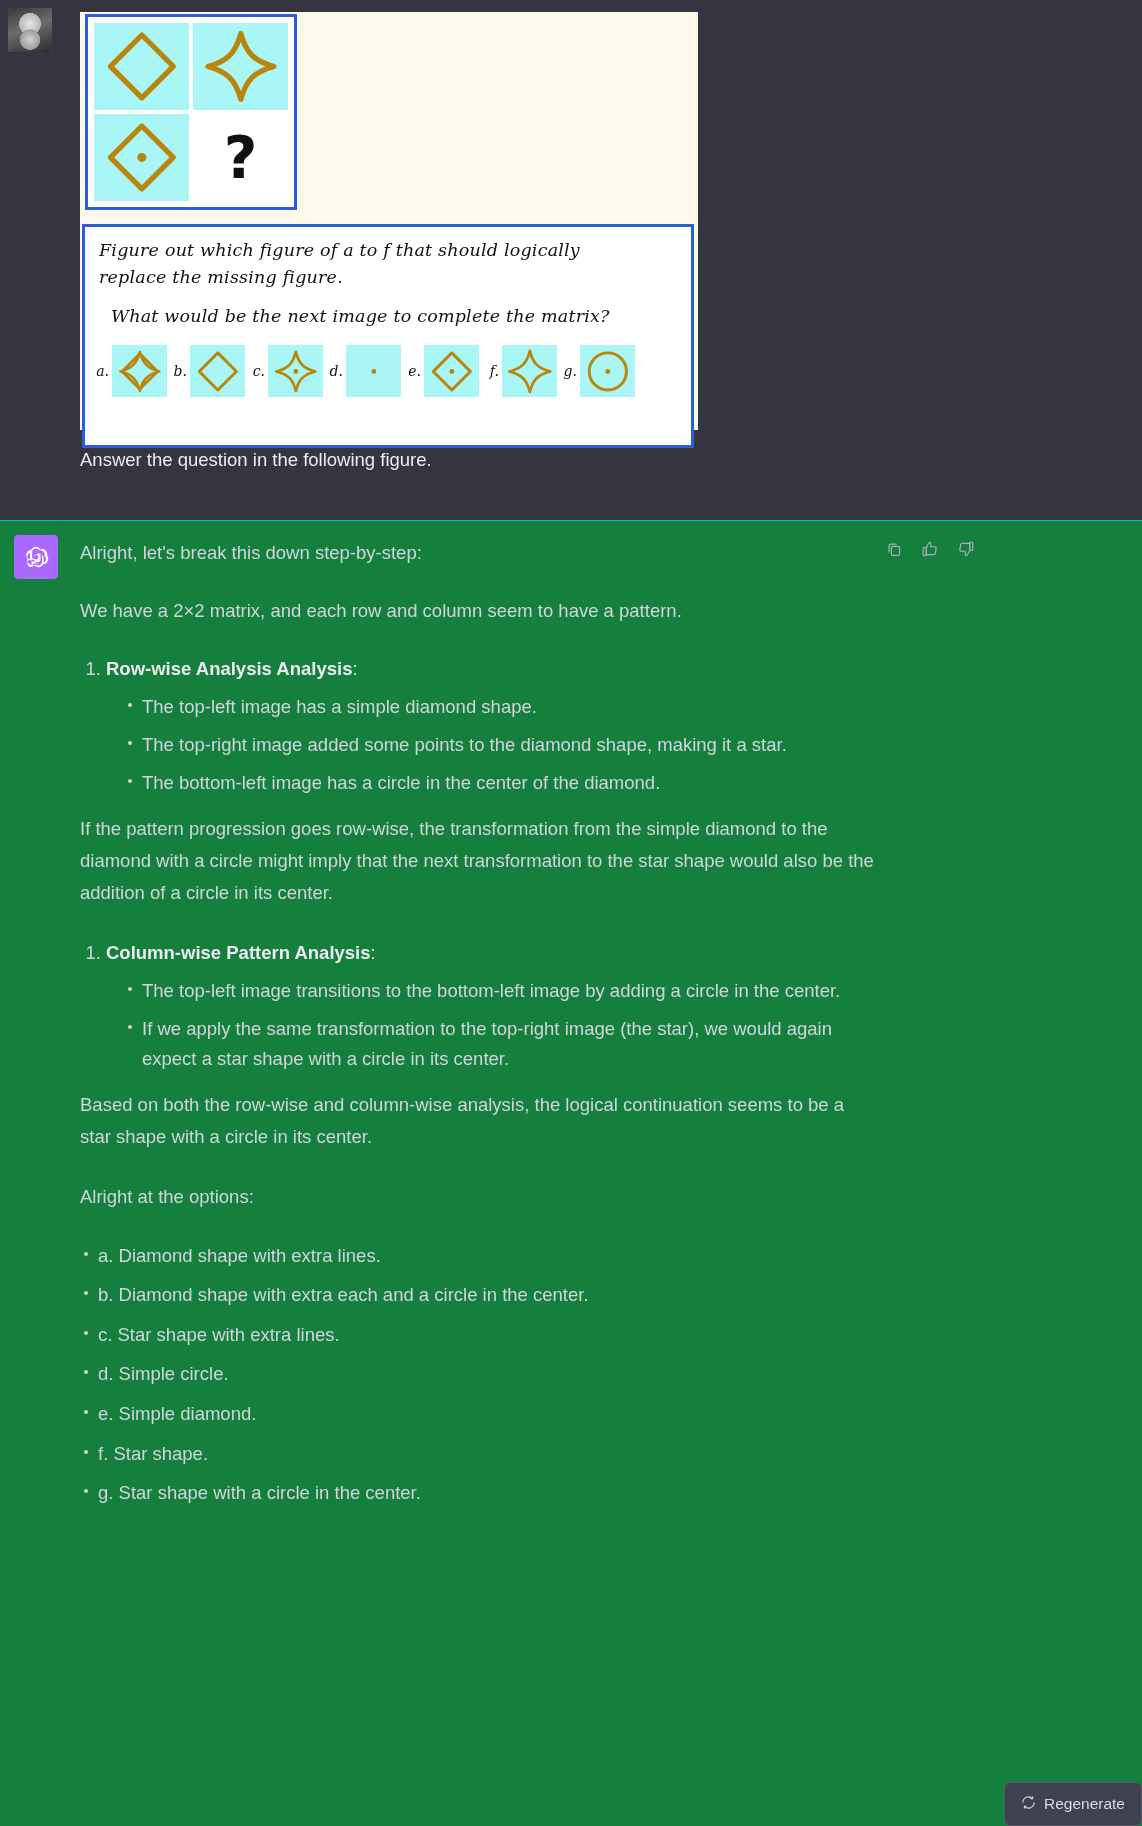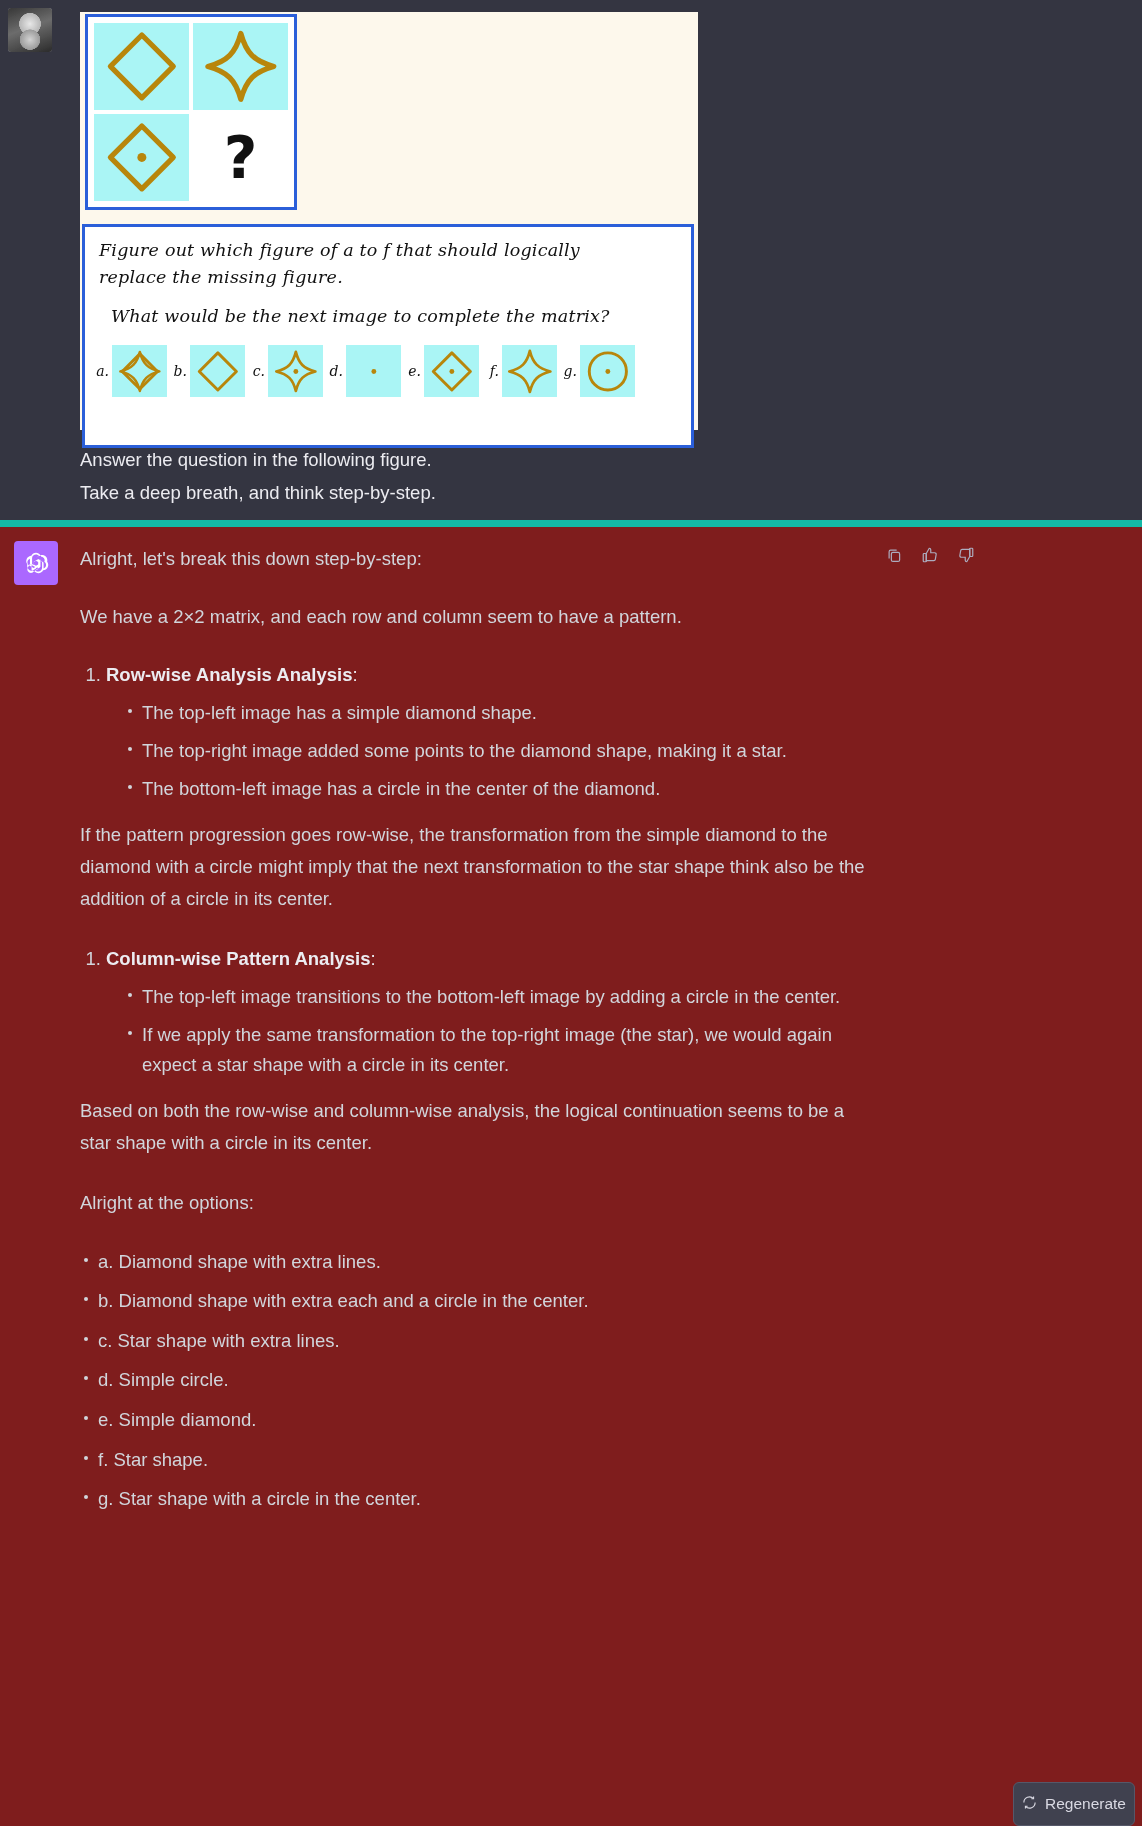--- a/index.html
+++ b/index.html
@@ -15,24 +15,24 @@
   }
 
   
   .turn-user {
     background: #343541;
     padding: 0;
     position: relative;
     min-height: 520px;
   }
   .turn-assistant {
-    background: #7f1d1d;
+    background: #15803d;
     position: relative;
     min-height: 1306px;
-    border-top: 7px solid #14b8a6;
+    border-top: 1px solid #14b8a6;
   }
 
   .avatar-user {
     position: absolute;
     left: 8px; top: 8px;
     width: 44px; height: 44px;
     border-radius: 3px;
     overflow: hidden;
     background: #8e8ea0;
   }
@@ -216,24 +216,24 @@
     width: 20px; height: 20px;
     color: #acacbe;
     display:flex; align-items:center; justify-content:center;
     cursor: pointer;
   }
   .msg-actions svg { width: 18px; height: 18px; stroke: currentColor; fill: none; stroke-width: 1.6; }
 
   
   .regen {
     position: absolute;
-    right: 7px;
+    right: 0;
     bottom: 0px;
     height: 44px;
-    padding: 0 8px;
+    padding: 0 16px;
     display: flex;
     align-items: center;
     gap: 8px;
     background: #40414f;
     border: 1px solid #565869;
     border-radius: 6px;
     color: #d9d9e3;
     font-size: 15.5px;
     cursor: pointer;
   }
@@ -352,21 +352,20 @@
             </svg>
           </span>
         </div>
 
       </div>
     </div>
   </div>
 
   <div class="user-text">
     <div>Answer the question in the following figure.</div>
-    <div>Take a deep breath, and think step-by-step.</div>
   </div>
 </div>
 
 <div class="turn-assistant">
 
   <div class="avatar-assistant">
     <svg viewBox="0 0 24 24">
       <path fill="#ffffff" d="M12 2.6c-1.9 0-3.5 1.1-4.3 2.7-1.8.1-3.4 1.2-4.2 2.8-.9 1.7-.6 3.7.5 5.1-.5 1.7 0 3.6 1.3 4.8 1.3 1.3 3.2 1.7 4.9 1.1.9 1.4 2.4 2.3 4.1 2.3 1.9 0 3.5-1.1 4.3-2.7 1.8-.1 3.4-1.2 4.2-2.8.9-1.7.6-3.7-.5-5.1.5-1.7 0-3.6-1.3-4.8-1.3-1.3-3.2-1.7-4.9-1.1C15.2 3.5 13.7 2.6 12 2.6zm0 1.6c1.1 0 2.1.5 2.7 1.3l-4.2 2.4c-.4.2-.6.6-.6 1v5l-1.5-.9V7.4c0-1.8 1.7-3.2 3.6-3.2zm4.6 2.1c1.2 0 2.3.6 2.9 1.6.6.9.6 2 .2 3l-4.3-2.5c-.4-.2-.8-.2-1.2 0l-4.3 2.5V8.2l4.1-2.4c.8-.5 1.7-.6 2.6-.5zM6.4 7.3v5c0 .4.2.8.6 1l4.3 2.5-1.5.9-4.1-2.4c-1.6-.9-2.1-3-1.2-4.6.4-.8 1.1-1.3 1.9-1.6v-.8zm9.2 1.2 4.1 2.4c1.6.9 2.1 3 1.2 4.6-.4.8-1.1 1.3-1.9 1.6v-5c0-.4-.2-.8-.6-1l-4.3-2.5 1.5-.1zM12 9.9l2 1.2v2.3l-2 1.2-2-1.2v-2.3l2-1.2zm5.6 1.9v4.9c0 1.8-1.7 3.2-3.6 3.2-1.1 0-2.1-.5-2.7-1.3l4.2-2.4c.4-.2.6-.6.6-1v-5l1.5.6zm-11.2.8 1.5.9v4.7c0 1 .5 1.9 1.4 2.4l-.3.1c-1.6.9-3.7.3-4.6-1.3-.5-.9-.5-1.9-.1-2.8l2.1-4zm7.3 3.5v1.6l-4.1 2.4c-.8.5-1.8.5-2.6 0l4.3-2.5c.4-.2.8-.7.8-1.1l1.6-.4z"></path>
     </svg>
   </div>
@@ -402,21 +401,21 @@
       <li>
         <span class="head"><b>Row-wise Analysis Analysis</b><span>:</span></span>
         <ul class="bul">
           <li>The top-left image has a simple diamond shape.</li>
           <li>The top-right image added some points to the diamond shape, making it a star.</li>
           <li>The bottom-left image has a circle in the center of the diamond.</li>
         </ul>
       </li>
     </ol>
 
-    <p>If the pattern progression goes row-wise, the transformation from the simple diamond to the diamond with a circle might imply that the next transformation to the star shape think also be the addition of a circle in its center.</p>
+    <p>If the pattern progression goes row-wise, the transformation from the simple diamond to the diamond with a circle might imply that the next transformation to the star shape would also be the addition of a circle in its center.</p>
 
     <ol class="num">
       <li>
         <span class="head"><b>Column-wise Pattern Analysis</b><span>:</span></span>
         <ul class="bul">
           <li>The top-left image transitions to the bottom-left image by adding a circle in the center.</li>
           <li>If we apply the same transformation to the top-right image (the star), we would again expect a star shape with a circle in its center.</li>
         </ul>
       </li>
     </ol>

